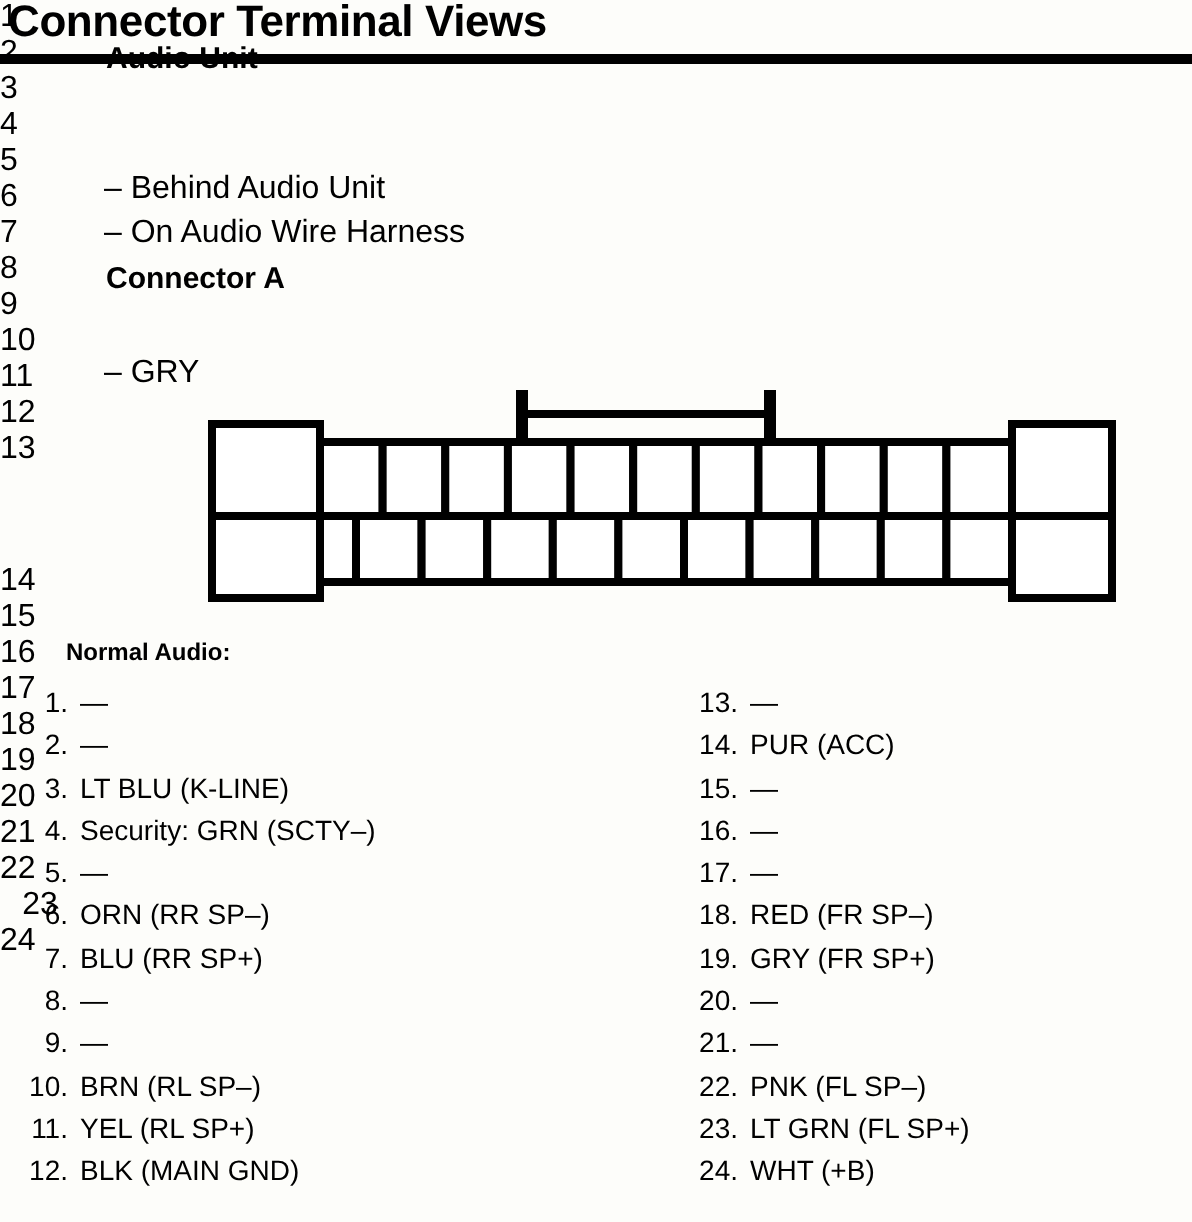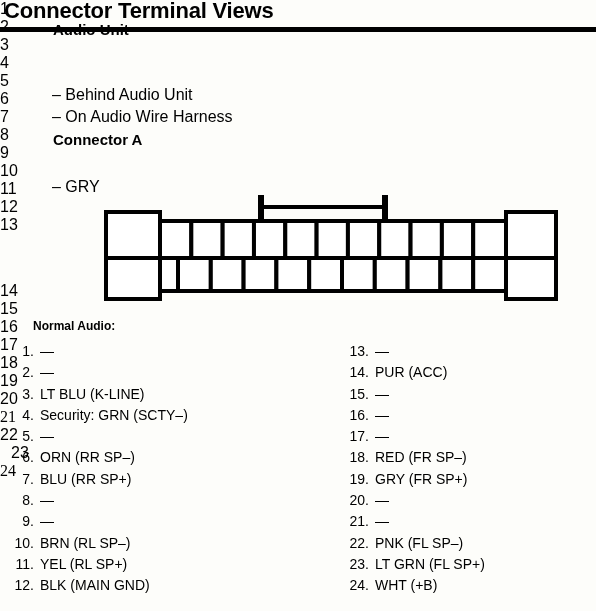--- a/index.html
+++ b/index.html
@@ -256,16 +256,16 @@
 <div class="cell-label" style="left: 437.547px; top: 232.5px; width: 40px;">11</div>
 <div class="cell-label" style="left: 511px; top: 232px; width: 40px;">12</div>
 <div class="cell-label" style="left: 113px; top: 271.5px; width: 40px;">13</div>
 <div class="cell-label" style="left: 174.4px; top: 267.5px; width: 40px; margin-top: 48px;">14</div>
 <div class="cell-label" style="left: 207.2px; top: 267.5px; width: 40px;">15</div>
 <div class="cell-label" style="left: 240px; top: 267.5px; width: 40px;">16</div>
 <div class="cell-label" style="left: 272.8px; top: 267.5px; width: 40px;">17</div>
 <div class="cell-label" style="left: 305.6px; top: 267.5px; width: 40px;">18</div>
 <div class="cell-label" style="left: 338.4px; top: 267.5px; width: 40px;">19</div>
 <div class="cell-label" style="left: 371.2px; top: 267.5px; width: 40px;">20</div>
-<div class="cell-label" style="left: 404px; top: 267.5px; width: 40px; font-family: Liberation Serif, serif;">21</div>
+<div class="cell-label" style="left: 404px; top: 267.5px; width: 40px;">21</div>
 <div class="cell-label" style="left: 436.8px; top: 267.5px; width: 40px;">22</div>
 <div class="cell-label" style="left: 469.6px; top: 267.5px; width: 40px; text-align: center;">23</div>
-<div class="cell-label" style="left: 511px; top: 274.5px; width: 40px; font-family: Liberation Serif, serif;">24</div>
+<div class="cell-label" style="left: 511px; top: 274.5px; width: 40px;">24</div>
 
 </body></html>

